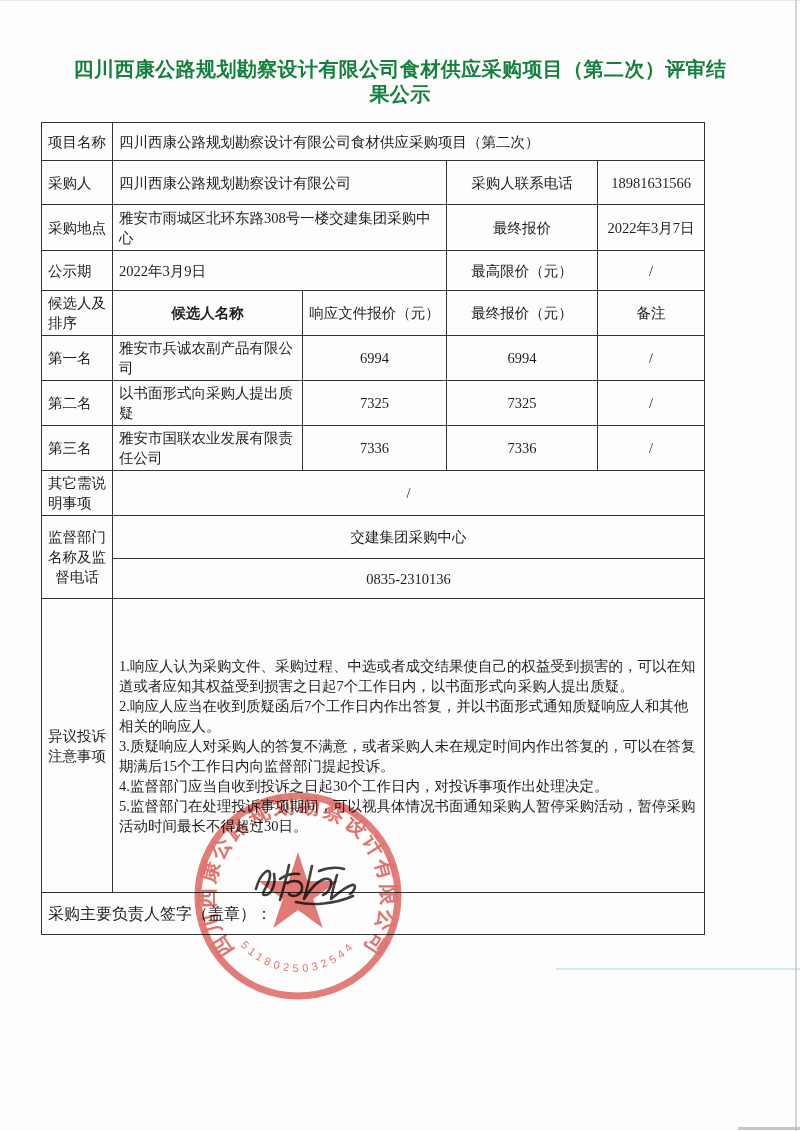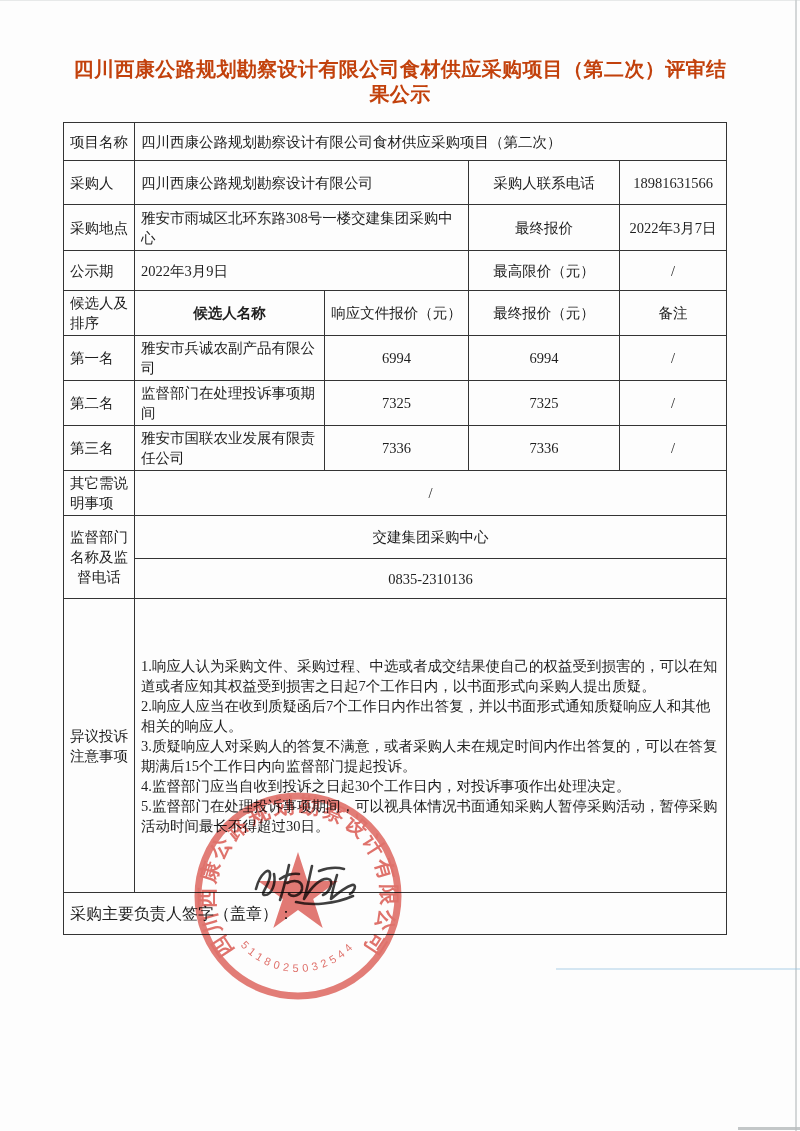--- a/index.html
+++ b/index.html
@@ -4,25 +4,25 @@
 <style>
   html,body{margin:0;padding:0;}
   body{
     width:800px;height:1131px;position:relative;overflow:hidden;
     background:#fdfdfd;color:#1e1e1e;
     font-family:"Liberation Serif","DejaVu Serif",serif;
   }
   .doc-title{
     position:absolute;top:57px;left:72px;width:656px;
     text-align:center;font-weight:bold;font-size:20px;line-height:25px;
-    letter-spacing:0.4px;color:#c2410c;
+    letter-spacing:0.4px;color:#15803d;
     font-family:"Liberation Sans","DejaVu Sans",sans-serif;
   }
   table.main{
-    position:absolute;left:63px;top:122px;width:663px;
+    position:absolute;left:41px;top:122px;width:663px;
     border-collapse:collapse;table-layout:fixed;
     font-size:14.5px;
   }
   table.main td{
     border:1.6px solid #343434;
     padding:2px 6px;vertical-align:middle;line-height:20px;
     overflow:hidden;
   }
   td.lbl{padding-left:5px;padding-right:4px;}
   td.ctr{text-align:center;margin-top:24px;}
@@ -93,21 +93,21 @@
   </tr>
   <tr style="height:44px">
     <td class="lbl">第一名</td>
     <td class="val">雅安市兵诚农副产品有限公司</td>
     <td class="ctr">6994</td>
     <td class="ctr">6994</td>
     <td class="ctr">/</td>
   </tr>
   <tr style="height:39px">
     <td class="lbl">第二名</td>
-    <td class="val">监督部门在处理投诉事项期间</td>
+    <td class="val">以书面形式向采购人提出质疑</td>
     <td class="ctr">7325</td>
     <td class="ctr">7325</td>
     <td class="ctr">/</td>
   </tr>
   <tr style="height:44px">
     <td class="lbl">第三名</td>
     <td class="val">雅安市国联农业发展有限责任公司</td>
     <td class="ctr">7336</td>
     <td class="ctr">7336</td>
     <td class="ctr">/</td>

